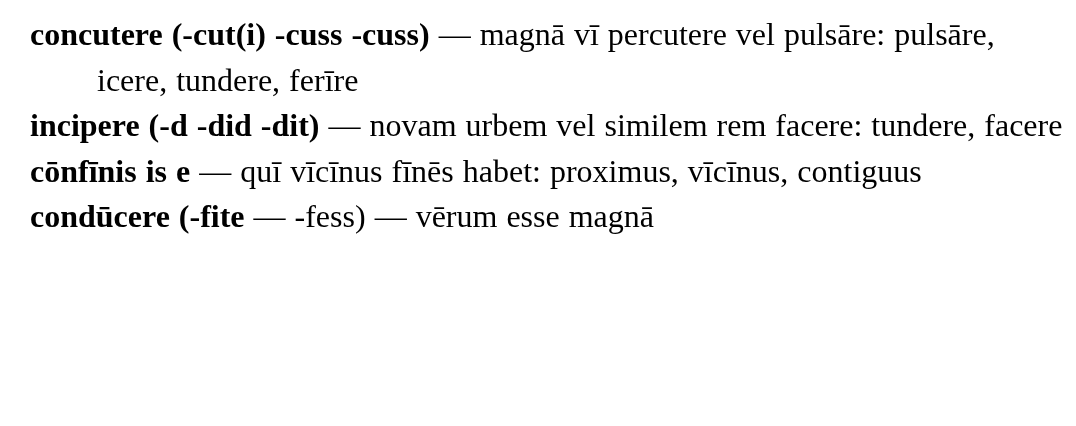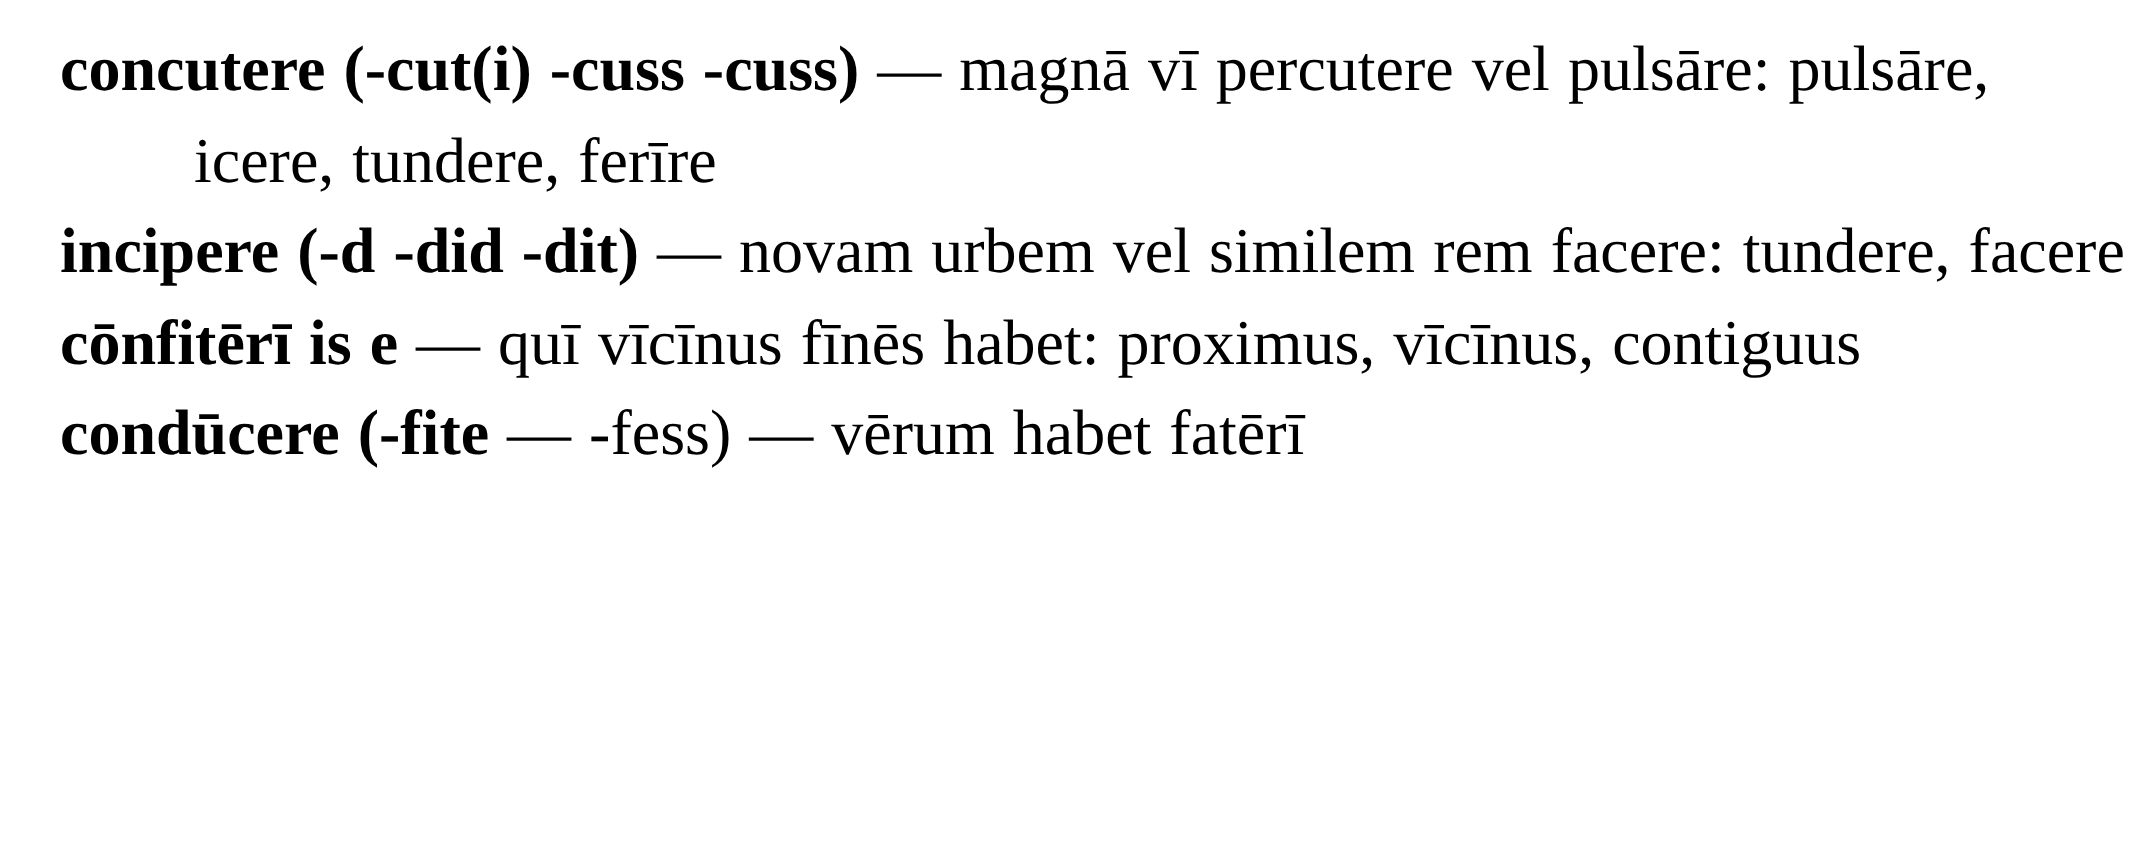--- a/index.html
+++ b/index.html
@@ -32,16 +32,16 @@
   .seg { font-weight: 400; }
   .seg-bold { font-weight: 700; }
 </style>
 </head>
 <body>
 
 <div class="page">
   <div>
       <p class="entry"><span class="seg seg-bold">concutere (-cut(i) -cuss -cuss)</span><span class="seg"> — magnā vī percutere vel pulsāre: pulsāre, icere, tundere, ferīre</span></p>
       <p class="entry"><span class="seg seg-bold">incipere (-d -did -dit)</span><span class="seg"> — novam urbem vel similem rem facere: tundere, facere</span></p>
-      <p class="entry"><span class="seg seg-bold">cōnfitērī is e</span><span class="seg"> — quī vīcīnus fīnēs habet: proximus, vīcīnus, contiguus</span></p>
-      <p class="entry"><span class="seg seg-bold">condūcere (-fite</span><span class="seg"> — -fess) — vērum habet fatērī</span></p>
+      <p class="entry"><span class="seg seg-bold">cōnfīnis is e</span><span class="seg"> — quī vīcīnus fīnēs habet: proximus, vīcīnus, contiguus</span></p>
+      <p class="entry"><span class="seg seg-bold">condūcere (-fite</span><span class="seg"> — -fess) — vērum esse magnā</span></p>
     </div>
 </div>
 
 </body></html>

